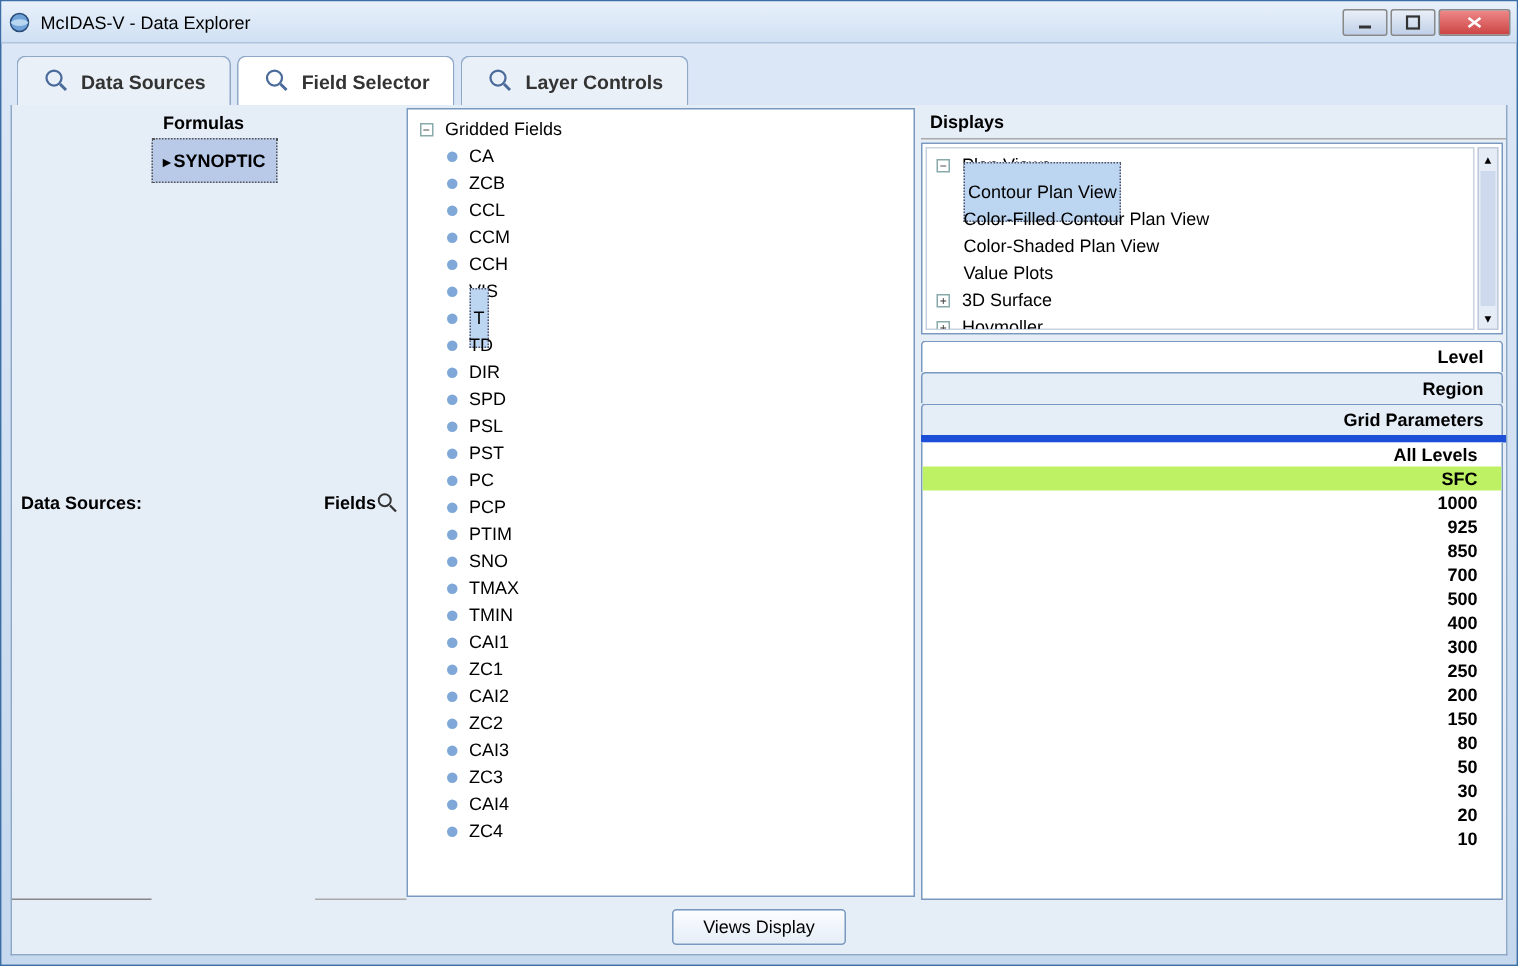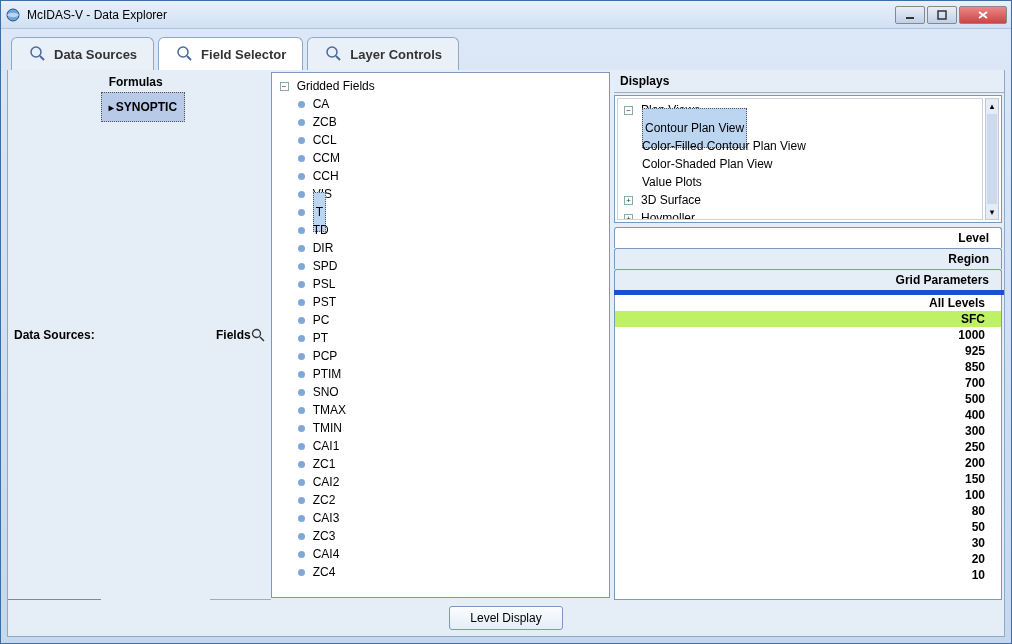--- a/index.html
+++ b/index.html
@@ -442,26 +442,20 @@
                     </li>
                     <li>
                       <div class="tree-label">
     <span class="leaf-bullet"></span>
     <span class="leaf-text">PC</span>
   </div>
                     </li>
                     <li>
                       <div class="tree-label">
     <span class="leaf-bullet"></span>
-    <span class="leaf-text">PT</span>
-  </div>
-                    </li>
-                    <li>
-                      <div class="tree-label">
-    <span class="leaf-bullet"></span>
     <span class="leaf-text">PCP</span>
   </div>
                     </li>
                     <li>
                       <div class="tree-label">
     <span class="leaf-bullet"></span>
     <span class="leaf-text">PTIM</span>
   </div>
                     </li>
                     <li>
@@ -602,27 +596,26 @@
             <div class="level-item">1000</div>
             <div class="level-item">925</div>
             <div class="level-item">850</div>
             <div class="level-item">700</div>
             <div class="level-item">500</div>
             <div class="level-item">400</div>
             <div class="level-item">300</div>
             <div class="level-item">250</div>
             <div class="level-item">200</div>
             <div class="level-item">150</div>
-            <div class="level-item">100</div>
             <div class="level-item">80</div>
             <div class="level-item">50</div>
             <div class="level-item">30</div>
             <div class="level-item">20</div>
             <div class="level-item">10</div>
           </div>
       </div>
     </div>
 
     <div class="footer">
-      <button class="create-btn">Level Display</button>
+      <button class="create-btn">Views Display</button>
     </div>
   </div>
 </div>
 
 </body></html>

